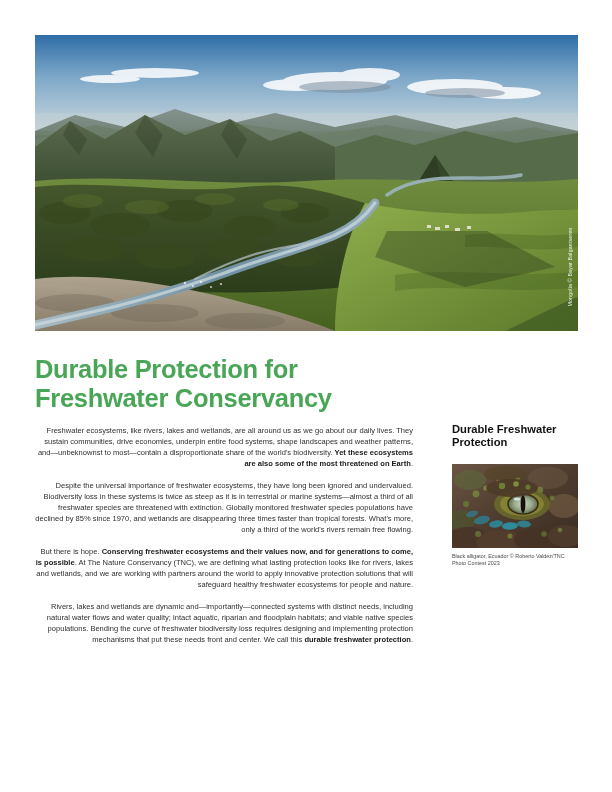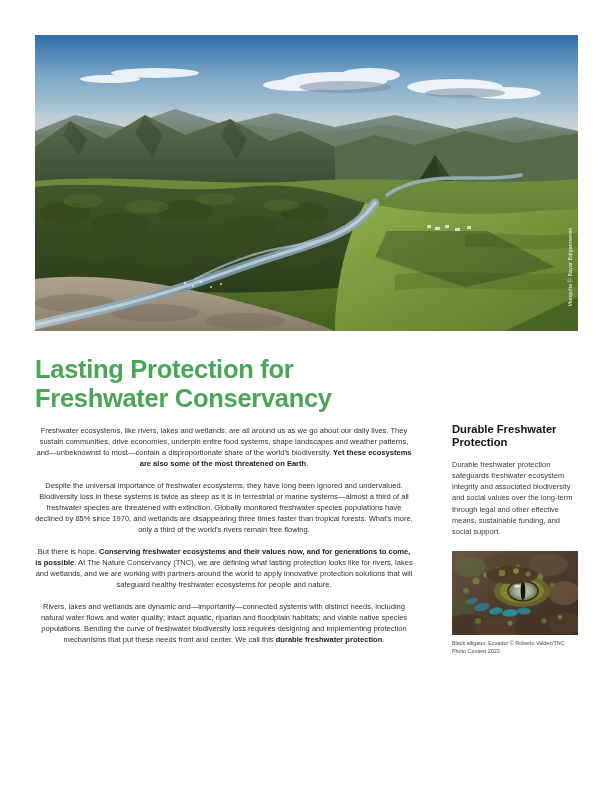--- a/index.html
+++ b/index.html
@@ -55,21 +55,21 @@
   .main-col{
     position:absolute;
     left:35px; top:425px;
     width:378px;
   }
   .main-col p{
     font-size:7.55px;
     line-height:11.1px;
     color:#2f2f2f;
     margin-bottom:10.5px;
-    text-align:center;
+    text-align:right;
   }
   .main-col p b{ font-weight:bold; color:#1b1b1b; }
 
   
   .side-col{
     position:absolute;
     left:452px; top:423px;
     width:126px;
   }
   .side-head{
@@ -245,42 +245,41 @@
       <path d="M470,296 C500,282 522,270 543,262 L543,296 Z" fill="#3f5a22" opacity=".7"></path>
     </svg>
   </div>
 
   <div class="credit-holder">
     <span class="credit-rot">Mongolia © Bayar Balgantseren</span>
   </div>
 </div>
 
 <h1 class="title">
-  <span>Lasting Protection for</span><br>
+  <span>Durable Protection for</span><br>
   <span>Freshwater Conservancy</span>
 </h1>
 
 <div class="main-col">
   <p>
     <span>Freshwater ecosystems, like rivers, lakes and wetlands, are all around us as we go about our daily lives. They sustain communities, drive economies, underpin entire food systems, shape landscapes and weather patterns, and—unbeknownst to most—contain a disproportionate share of the world's biodiversity. </span><b>Yet these ecosystems are also some of the most threatened on Earth</b><span>.</span>
   </p>
   <p>
     <span>Despite the universal importance of freshwater ecosystems, they have long been ignored and undervalued. Biodiversity loss in these systems is twice as steep as it is in terrestrial or marine systems—almost a third of all freshwater species are threatened with extinction. Globally monitored freshwater species populations have declined by 85% since 1970, and wetlands are disappearing three times faster than tropical forests. What's more, only a third of the world's rivers remain free flowing.</span><b></b><span></span>
   </p>
   <p>
     <span>But there is hope. </span><b>Conserving freshwater ecosystems and their values now, and for generations to come, is possible</b><span>. At The Nature Conservancy (TNC), we are defining what lasting protection looks like for rivers, lakes and wetlands, and we are working with partners around the world to apply innovative protection solutions that will safeguard healthy freshwater ecosystems for people and nature.</span>
   </p>
   <p>
     <span>Rivers, lakes and wetlands are dynamic and—importantly—connected systems with distinct needs, including natural water flows and water quality; intact aquatic, riparian and floodplain habitats; and viable native species populations. Bending the curve of freshwater biodiversity loss requires designing and implementing protection mechanisms that put these needs front and center. We call this </span><b>durable freshwater protection</b><span>.</span>
   </p>
 </div>
 
 <aside class="side-col">
   <div class="side-head">Durable Freshwater Protection</div>
-  <div class="side-body">Durable freshwater protection safeguards freshwater ecosystem integrity and associated biodiversity and social values over the long-term through legal and other effective means, sustainable funding, and social support.</div>
 
   <div class="side-photo">
     <svg viewBox="0 0 126 84" preserveAspectRatio="none">
       <defs>
         <linearGradient id="mud" x1="0" y1="0" x2="1" y2="1">
           <stop offset="0%" stop-color="#6b5544"></stop>
           <stop offset="50%" stop-color="#4e3c2e"></stop>
           <stop offset="100%" stop-color="#3a2c22"></stop>
         </linearGradient>
         <radialGradient id="iris" cx="50%" cy="50%" r="50%">

